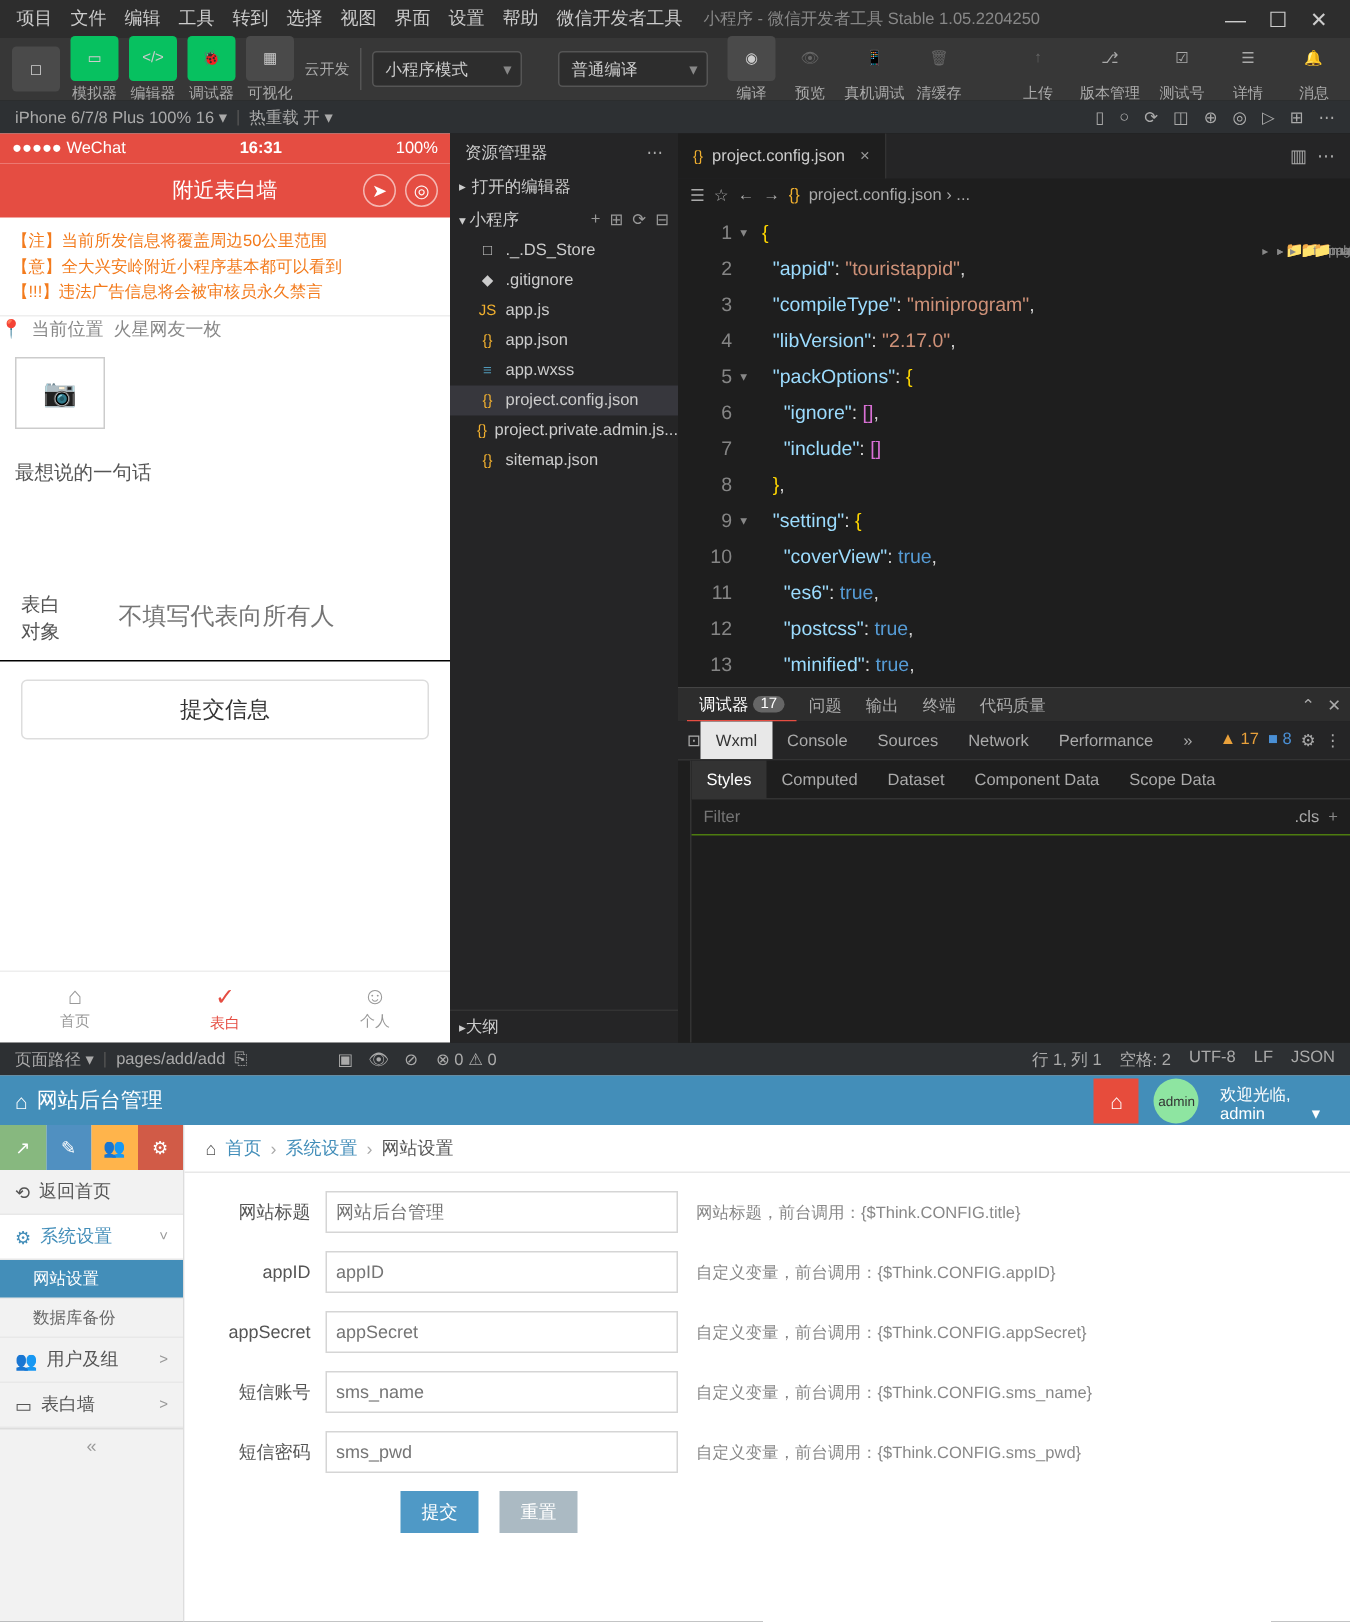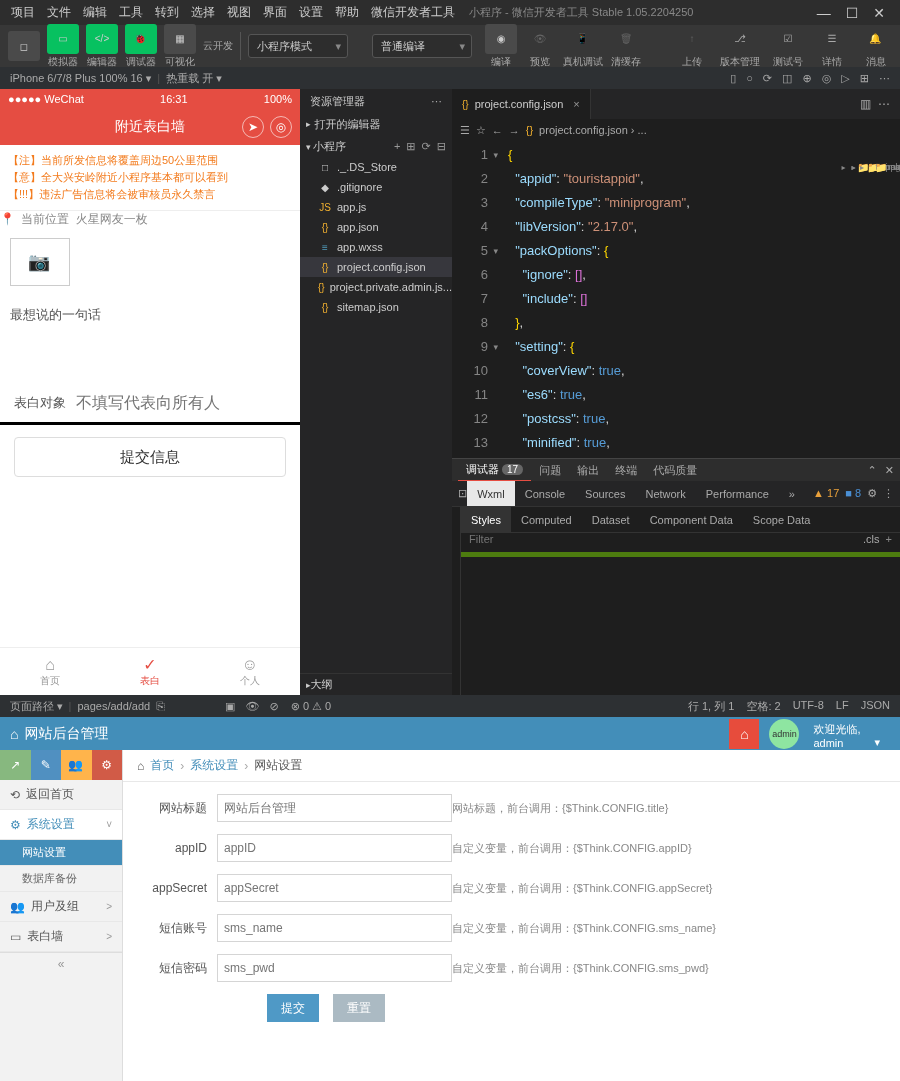--- a/index.html
+++ b/index.html
@@ -14,31 +14,31 @@
 .tdark{background:#4a4a4a}
 .tlbl{font-size:10px;color:#aaa;text-align:center}
 .tgroup{display:flex;flex-direction:column;align-items:center;gap:1px}
 .tselect{height:24px;background:#2d2d2d;border:1px solid #555;color:#ccc;padding:0 25px 0 8px;font-size:11px;border-radius:3px;display:flex;align-items:center;position:relative}
 .tselect::after{content:"▾";position:absolute;right:6px;color:#888}
 .tright{margin-left:auto;display:flex;gap:12px}
 .statusbar{height:22px;background:#2d3033;display:flex;align-items:center;color:#aaa;font-size:11px;padding:0 10px}
 .main{display:flex;height:606px}
 .simulator{width:300px;background:#fff;display:flex;flex-direction:column}
 .simstatus{height:20px;background:#e54d42;color:#fff;font-size:11px;display:flex;align-items:center;justify-content:space-between;padding:0 8px}
-.simstatus .c{font-weight:normal}
+.simstatus .c{font-weight:bold}
 .apphead{height:36px;background:#e54d42;color:#fff;display:flex;align-items:center;justify-content:center;position:relative;font-size:14px}
 .apphead .ri{position:absolute;right:8px;display:flex;gap:6px}
 .apphead .ri span{width:22px;height:22px;border:1px solid rgba(255,255,255,.6);border-radius:50%;display:flex;align-items:center;justify-content:center;font-size:12px}
 .notices{background:#fff;padding:6px 8px;font-size:11px}
 .notices div{color:#f37b1d;margin:2px 0}
 .locrow{color:#888;font-size:12px;border-top:1px solid #eee}
 .camera{padding:10px}
 .camera .box{width:60px;height:48px;border:1px solid #ccc;display:flex;align-items:center;justify-content:center;color:#ccc;font-size:18px}
 .prompt{padding:10px;color:#555;font-size:13px}
-.targetrow{padding:10px 14px;display:flex;align-items:center;gap:10px;color:#555;font-size:13px;margin-top:50px;border-bottom:3px solid #000000}
+.targetrow{padding:10px 14px;display:flex;align-items:center;gap:28px;color:#555;font-size:13px;margin-top:50px;border-bottom:1px solid #000000}
 .targetrow input{border:none;outline:none;flex:1;color:#999;font-size:16px}
 .submit{margin:12px 14px;height:40px;background:#fff;border:1px solid #ddd;border-radius:4px;display:flex;align-items:center;justify-content:center;color:#333;font-size:15px}
 .tabbar{margin-top:auto;height:48px;display:flex;border-top:1px solid #eee}
 .tabbar .t{flex:1;display:flex;flex-direction:column;align-items:center;justify-content:center;font-size:10px;color:#999}
 .tabbar .t.act{color:#e54d42}
 .tabbar .t .ic{font-size:16px}
 .explorer{width:152px;background:#252526;display:flex;flex-direction:column;color:#ccc}
 .exptitle{height:24px;display:flex;align-items:center;padding:0 10px;font-size:11px;justify-content:space-between}
 .exptitle .dots{color:#aaa}
 .exphdr{height:22px;display:flex;align-items:center;padding:0 6px;font-size:11px;color:#ccc}
@@ -74,21 +74,21 @@
 .dvtabs .badge{background:#666;color:#fff;border-radius:8px;padding:0 5px;font-size:10px;margin-left:3px}
 .dvtabs .r{margin-left:auto;display:flex;gap:8px;align-items:center}
 .dvsub{height:26px;background:#252526;display:flex;align-items:center;font-size:11px;color:#aaa;padding:0 6px;border-bottom:1px solid #333}
 .dvsub .t{padding:0 10px;height:100%;display:flex;align-items:center}
 .dvsub .t.act{background:#e8e8e8;color:#333}
 .dvsub .warn{margin-left:auto;display:flex;gap:6px}
 .dvsub .warn .w{color:#e9a13b}.dvsub .warn .e{color:#4a8fd4}
 .dvstab{height:26px;background:#1e1e1e;display:flex;align-items:center;font-size:11px;color:#aaa;border-bottom:1px solid #333}
 .dvstab .t{padding:0 10px;height:100%;display:flex;align-items:center}
 .dvstab .t.act{background:#333;color:#fff}
-.dvfilter{height:24px;display:flex;align-items:flex-start;padding:0 8px;font-size:11px;color:#888;border-bottom:5px solid #4d7c0f}
+.dvfilter{height:24px;display:flex;align-items:center;padding:0 8px;font-size:11px;color:#888;border-bottom:1px solid #4d7c0f}
 .dvfilter input{background:transparent;border:none;outline:none;color:#ccc;flex:1;font-size:11px}
 .dvfilter .cls{color:#aaa}
 .bottombar{height:22px;background:#2d3033;display:flex;align-items:center;color:#aaa;font-size:11px;padding:0 10px}
 .bottombar .sep{margin:0 6px;color:#555}
 .bottombar .r{margin-left:auto;display:flex;gap:12px}
 .bottombar .err{display:flex;gap:8px}
 
 .admin{height:386px;background:#edf1f5;display:flex;flex-direction:column}
 .admhead{height:33px;background:#438eb9;display:flex;align-items:center;color:#fff;font-size:14px;padding:0 10px}
 .admhead .l{display:flex;align-items:center;gap:6px}
@@ -107,21 +107,21 @@
 .admmenu .sub{height:26px;display:flex;align-items:center;padding-left:22px;font-size:11px;color:#666;border-bottom:1px solid #e8e8e8}
 .admmenu .sub.act{background:#438eb9;color:#fff}
 .admmain{flex:1;background:#fff}
 .admbread{height:32px;border-bottom:1px solid #e8e8e8;display:flex;align-items:center;padding:0 14px;font-size:12px;color:#555;gap:6px}
 .admbread .sep{color:#aaa}
 .admbread a{color:#438eb9}
 .admform{padding:12px 14px}
 .admrow{display:flex;align-items:center;margin-bottom:12px;font-size:12px}
 .admrow label{width:80px;text-align:right;color:#555;padding-right:10px}
 .admrow input{width:235px;height:28px;border:1px solid #d5d5d5;padding:0 6px;color:#555;font-size:12px}
-.admrow .hint{color:#888;font-size:11px}
+.admrow .hint{margin-left:12px;color:#888;font-size:11px}
 .admbtnrow{padding-left:130px;display:flex;gap:14px;margin-top:6px}
 .admbtnrow button{height:28px;padding:0 14px;border:none;color:#fff;font-size:12px;cursor:pointer}
 .btnsub{background:#4f99c6}.btnrst{background:#abbac3}
 </style>
 </head>
 <body>
 
 <div class="menubar">
   <span id="menuitems"><span class="item">项目</span><span class="item">文件</span><span class="item">编辑</span><span class="item">工具</span><span class="item">转到</span><span class="item">选择</span><span class="item">视图</span><span class="item">界面</span><span class="item">设置</span><span class="item">帮助</span><span class="item">微信开发者工具</span></span>
   <span class="title">小程序 - 微信开发者工具 Stable 1.05.2204250</span>

